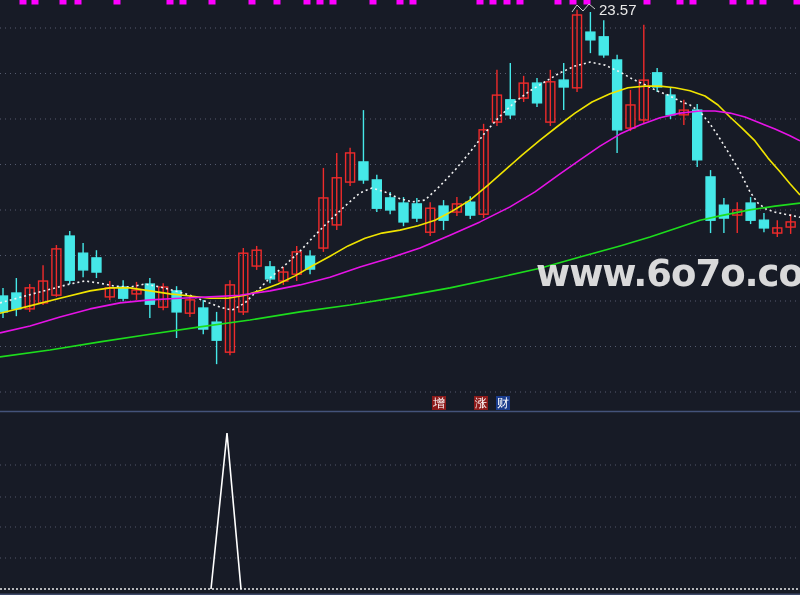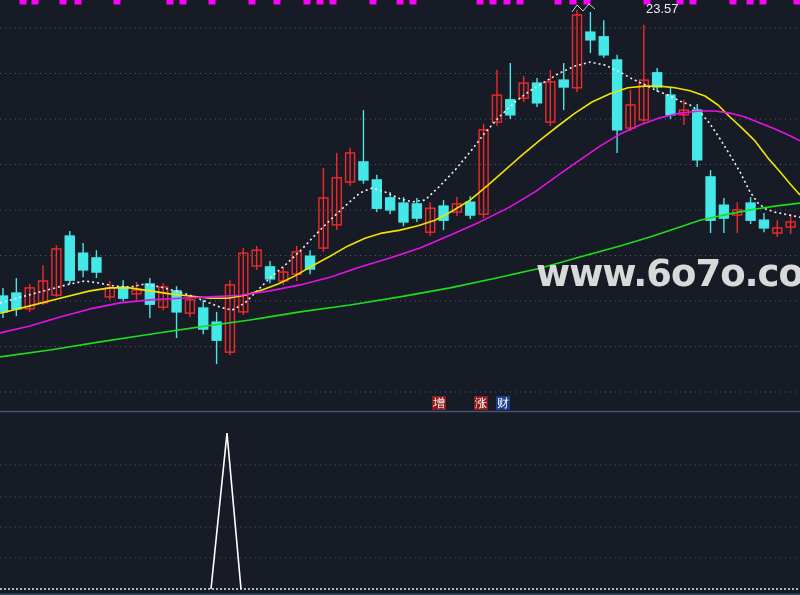--- a/index.html
+++ b/index.html
@@ -10,21 +10,21 @@
   }
   svg.chart{position:absolute;left:0;top:0;display:block;}
   .watermark{
     position:absolute;left:536px;top:252px;width:260px;height:46px;
     font-family:"DejaVu Sans",sans-serif;
     font-size:37px;font-weight:bold;letter-spacing:-1px;
     color:#e8e8e8;opacity:.93;white-space:nowrap;user-select:none;
   }
   .hi-label{
     position:absolute;left:599px;top:1px;
-    font-size:13px;color:#e9e9e9;white-space:nowrap;margin-left:47px;
+    font-size:15px;color:#e9e9e9;white-space:nowrap;
   }
   .panel-labels{position:absolute;left:0;top:396px;width:800px;height:15px;}
   .panel-labels span{
     position:absolute;top:0;width:14px;height:14px;
     font-size:12px;line-height:14px;text-align:center;
     color:#ffffff;display:inline-block;
   }
 </style>
 </head>
 <body>

